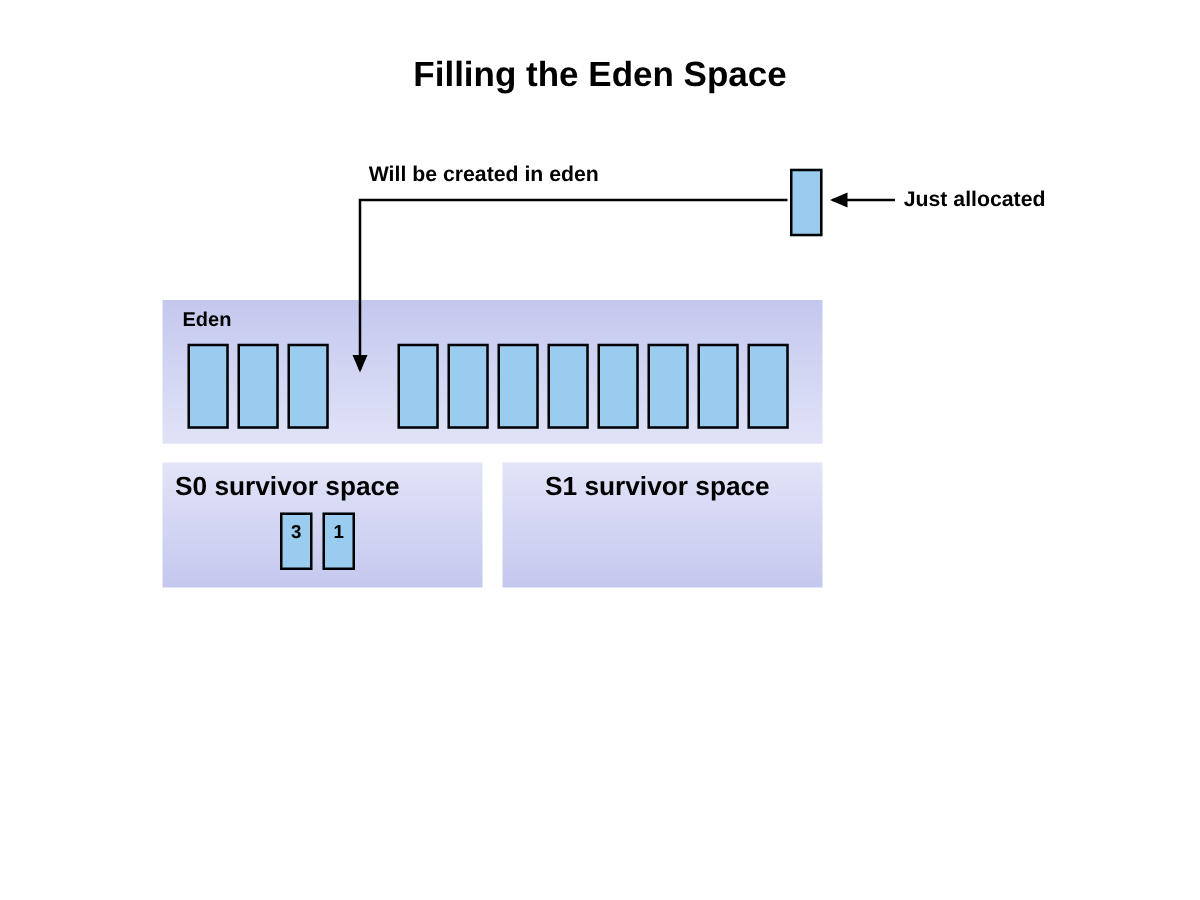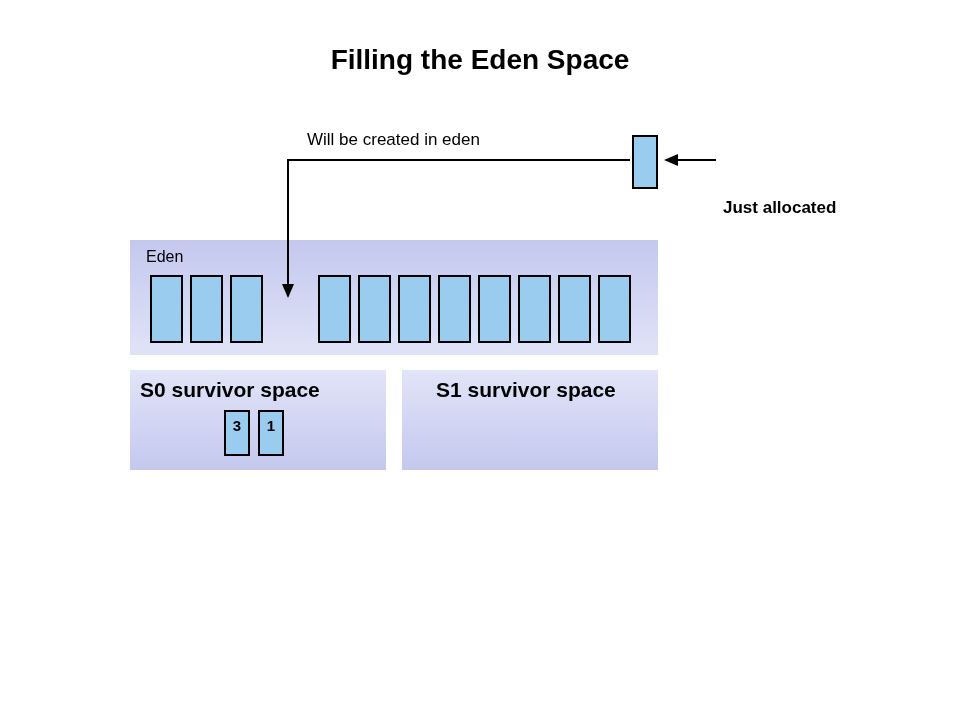--- a/index.html
+++ b/index.html
@@ -35,47 +35,45 @@
     background: #99ccee;
     border: 2px solid #000;
     box-sizing: border-box;
   }
   .just-allocated-label {
     position: absolute;
     top: 150px;
     left: 723px;
     font-size: 17px;
     font-weight: bold;
-    margin-top: 48px;
   }
   .created-label {
     position: absolute;
     top: 130px;
     left: 295px;
     font-size: 17px;
-    font-weight: normal;
-    margin-left: 12px;
+    font-weight: bold;
   }
 
   
   .eden-region {
     position: absolute;
     top: 240px;
     left: 130px;
     width: 528px;
     height: 115px;
     background: linear-gradient(#c4c8ee, #e0e3f7);
     box-sizing: border-box;
   }
   .eden-label {
     position: absolute;
     top: 248px;
     left: 146px;
     font-size: 16px;
-    font-weight: normal;
+    font-weight: bold;
   }
   .obj {
     position: absolute;
     background: #99ccee;
     border: 2px solid #000;
     box-sizing: border-box;
     width: 33px;
     height: 68px;
   }
   

